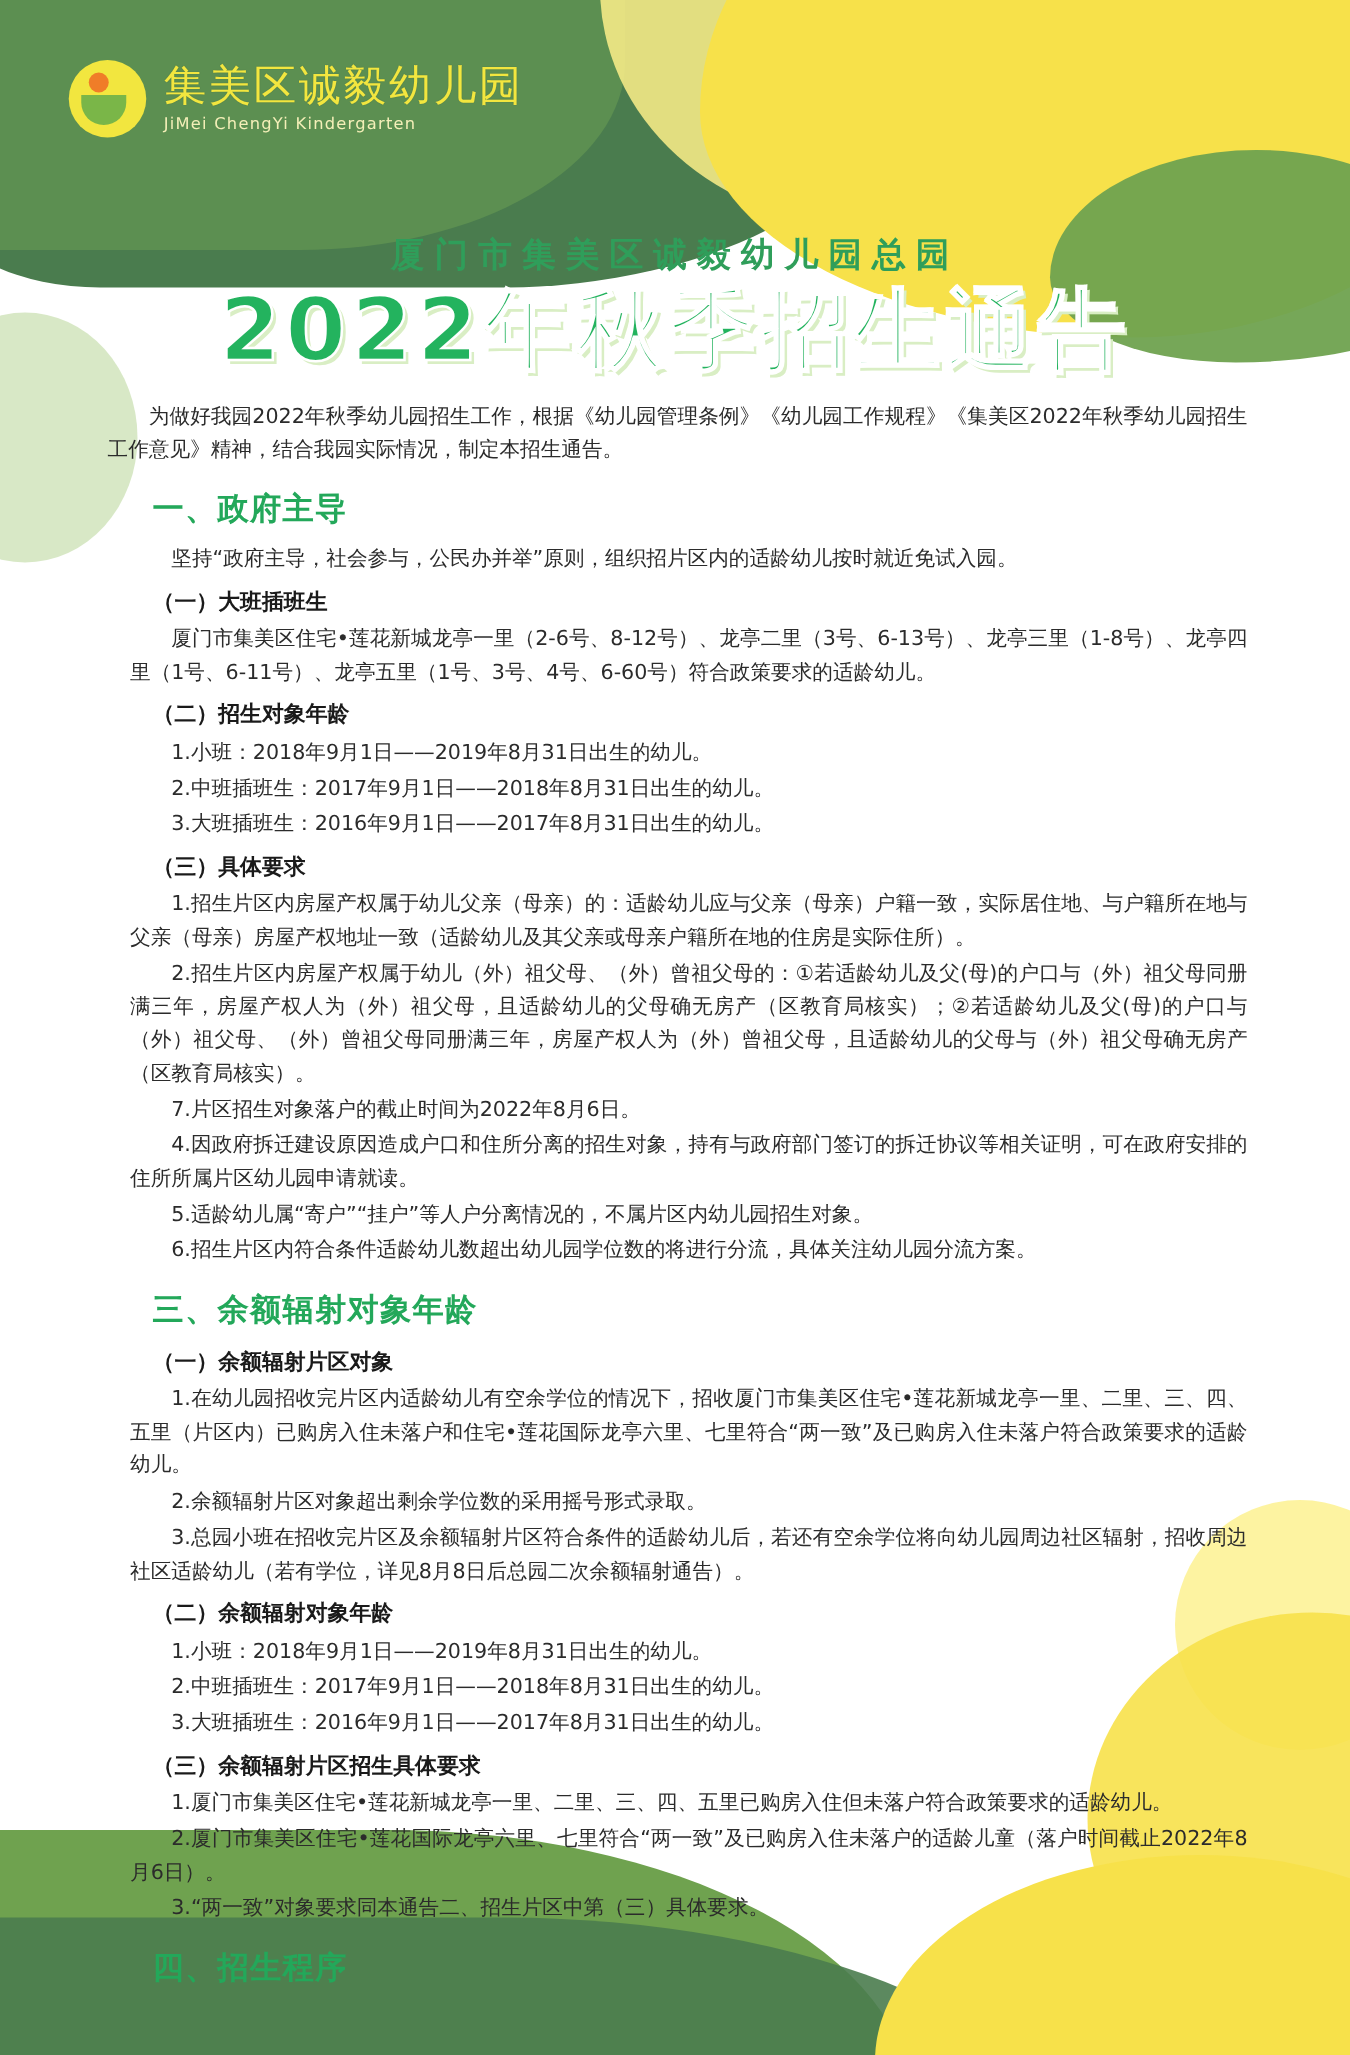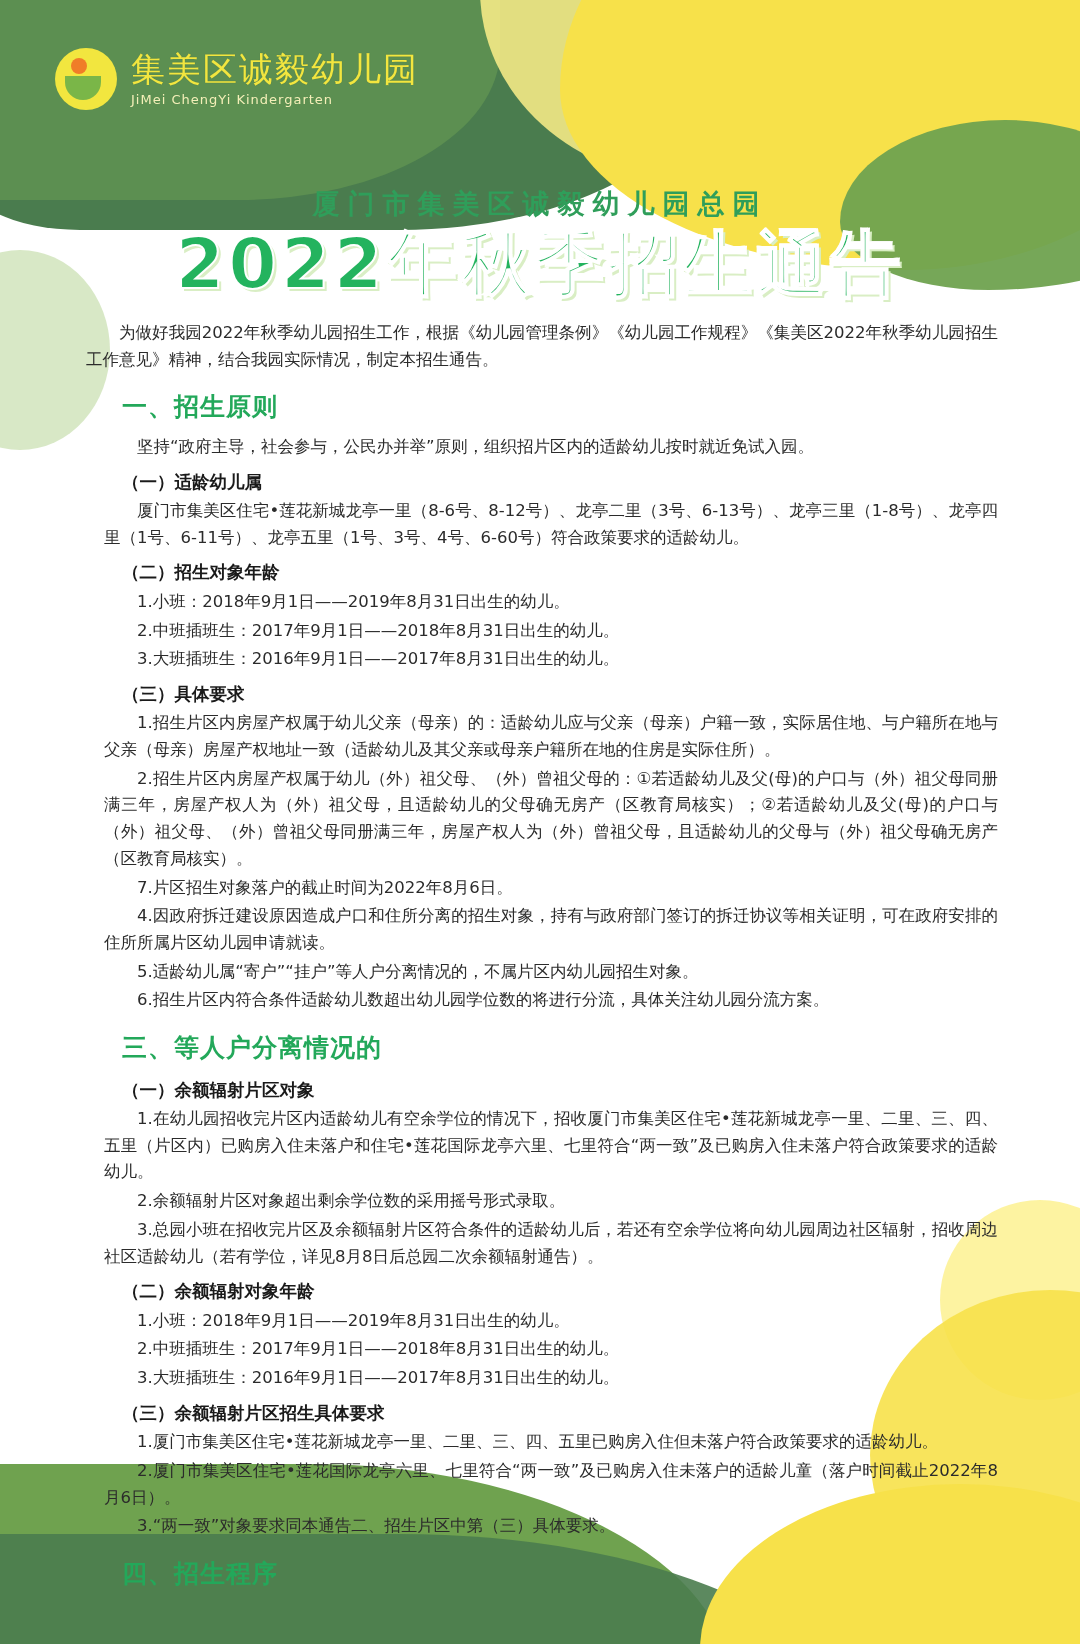--- a/index.html
+++ b/index.html
@@ -268,46 +268,46 @@
   </div>
 
   <div class="title-wrap">
     <div class="title-sub">厦门市集美区诚毅幼儿园总园</div>
     <div class="title-main">2022年秋季招生通告</div>
   </div>
 
   <div class="content">
     <p class="p indent2">为做好我园2022年秋季幼儿园招生工作，根据《幼儿园管理条例》《幼儿园工作规程》《集美区2022年秋季幼儿园招生工作意见》精神，结合我园实际情况，制定本招生通告。</p>
 
-    <div class="h1">一、招生原则</div>
+    <div class="h1">一、政府主导</div>
     <div class="body-block">
       <p class="p indent2">坚持“政府主导，社会参与，公民办并举”原则，组织招片区内的适龄幼儿按时就近免试入园。</p>
     </div>
 
-    <div class="h2">（一）适龄幼儿属</div>
-    <div class="body-block">
-      <p class="p indent2">厦门市集美区住宅•莲花新城龙亭一里（8-6号、8-12号）、龙亭二里（3号、6-13号）、龙亭三里（1-8号）、龙亭四里（1号、6-11号）、龙亭五里（1号、3号、4号、6-60号）符合政策要求的适龄幼儿。</p>
+    <div class="h2">（一）大班插班生</div>
+    <div class="body-block">
+      <p class="p indent2">厦门市集美区住宅•莲花新城龙亭一里（2-6号、8-12号）、龙亭二里（3号、6-13号）、龙亭三里（1-8号）、龙亭四里（1号、6-11号）、龙亭五里（1号、3号、4号、6-60号）符合政策要求的适龄幼儿。</p>
     </div>
     <div class="h2">（二）招生对象年龄</div>
     <div class="body-block">
       <p class="p indent2">1.小班：2018年9月1日——2019年8月31日出生的幼儿。</p>
       <p class="p indent2">2.中班插班生：2017年9月1日——2018年8月31日出生的幼儿。</p>
       <p class="p indent2">3.大班插班生：2016年9月1日——2017年8月31日出生的幼儿。</p>
     </div>
     <div class="h2">（三）具体要求</div>
     <div class="body-block">
       <p class="p indent2">1.招生片区内房屋产权属于幼儿父亲（母亲）的：适龄幼儿应与父亲（母亲）户籍一致，实际居住地、与户籍所在地与父亲（母亲）房屋产权地址一致（适龄幼儿及其父亲或母亲户籍所在地的住房是实际住所）。</p>
       <p class="p indent2">2.招生片区内房屋产权属于幼儿（外）祖父母、（外）曾祖父母的：①若适龄幼儿及父(母)的户口与（外）祖父母同册满三年，房屋产权人为（外）祖父母，且适龄幼儿的父母确无房产（区教育局核实）；②若适龄幼儿及父(母)的户口与（外）祖父母、（外）曾祖父母同册满三年，房屋产权人为（外）曾祖父母，且适龄幼儿的父母与（外）祖父母确无房产（区教育局核实）。</p>
       <p class="p indent2">7.片区招生对象落户的截止时间为2022年8月6日。</p>
       <p class="p indent2">4.因政府拆迁建设原因造成户口和住所分离的招生对象，持有与政府部门签订的拆迁协议等相关证明，可在政府安排的住所所属片区幼儿园申请就读。</p>
       <p class="p indent2">5.适龄幼儿属“寄户”“挂户”等人户分离情况的，不属片区内幼儿园招生对象。</p>
       <p class="p indent2">6.招生片区内符合条件适龄幼儿数超出幼儿园学位数的将进行分流，具体关注幼儿园分流方案。</p>
     </div>
 
-    <div class="h1">三、等人户分离情况的</div>
+    <div class="h1">三、余额辐射对象年龄</div>
     <div class="h2">（一）余额辐射片区对象</div>
     <div class="body-block">
       <p class="p indent2">1.在幼儿园招收完片区内适龄幼儿有空余学位的情况下，招收厦门市集美区住宅•莲花新城龙亭一里、二里、三、四、五里（片区内）已购房入住未落户和住宅•莲花国际龙亭六里、七里符合“两一致”及已购房入住未落户符合政策要求的适龄幼儿。</p>
       <p class="p indent2">2.余额辐射片区对象超出剩余学位数的采用摇号形式录取。</p>
       <p class="p indent2">3.总园小班在招收完片区及余额辐射片区符合条件的适龄幼儿后，若还有空余学位将向幼儿园周边社区辐射，招收周边社区适龄幼儿（若有学位，详见8月8日后总园二次余额辐射通告）。</p>
     </div>
     <div class="h2">（二）余额辐射对象年龄</div>
     <div class="body-block">
       <p class="p indent2">1.小班：2018年9月1日——2019年8月31日出生的幼儿。</p>
       <p class="p indent2">2.中班插班生：2017年9月1日——2018年8月31日出生的幼儿。</p>

